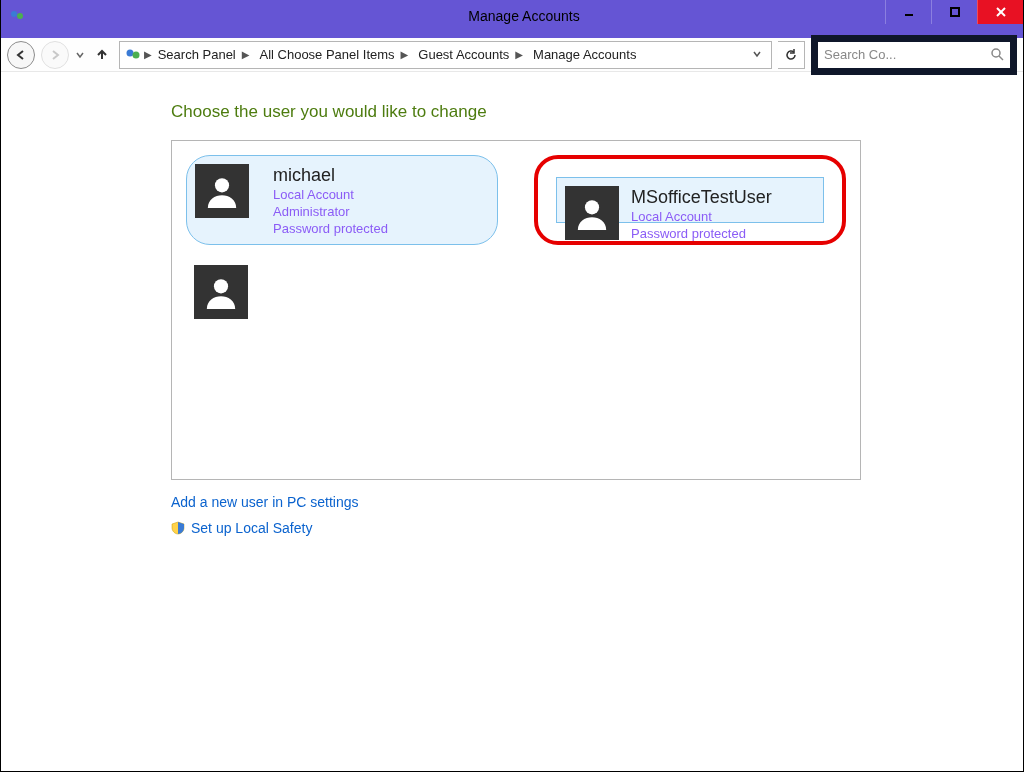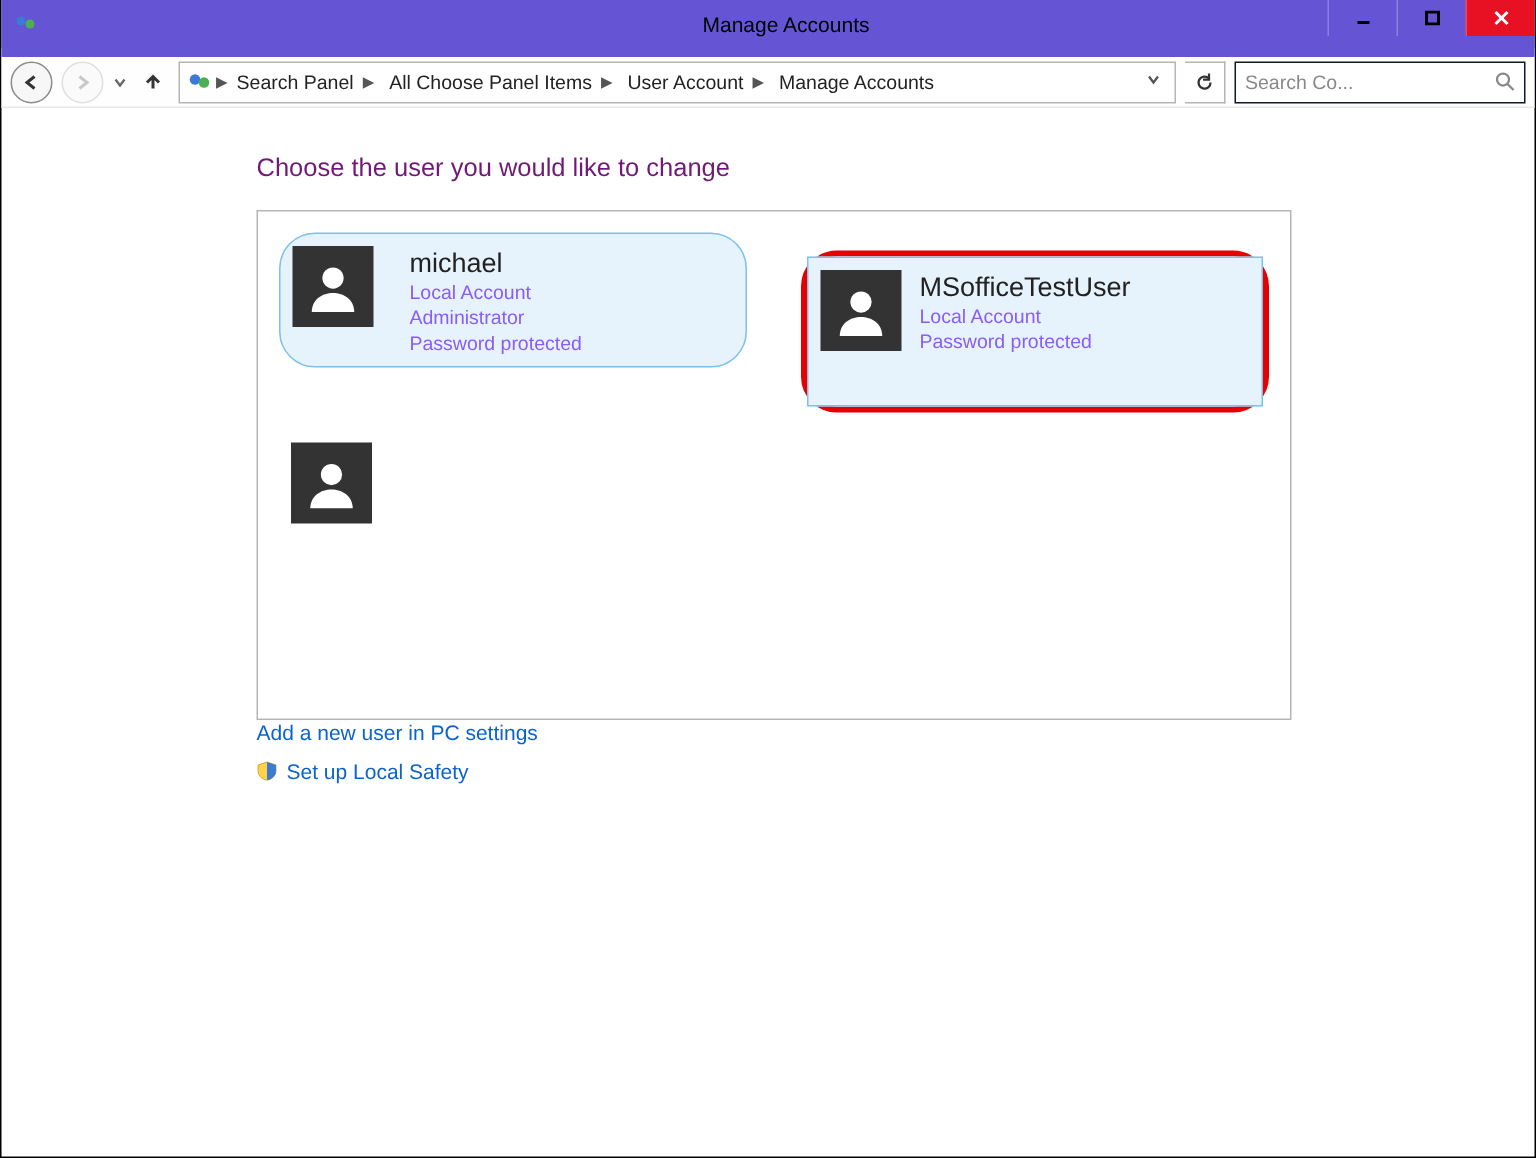--- a/index.html
+++ b/index.html
@@ -103,36 +103,36 @@
   }
   .refresh-btn {
     width: 26px; height: 26px;
     border: 1px solid #b5b5b5;
     border-left:none;
     display:flex; align-items:center; justify-content:center;
     background:#fff;
   }
   .search-box {
     width: 180px; height: 26px;
-    border: 1px solid #0f172a;
+    border: 7px solid #0f172a;
     display:flex; align-items:center;
     padding: 0 6px;
     color:#888;
     background:#fff;
     gap:6px;
   }
   .search-box span { flex:1; overflow:hidden; text-overflow:ellipsis; white-space:nowrap; font-size:13px;}
   
   .content {
     flex:1;
     padding: 30px 0 0 170px;
     box-sizing: border-box;
   }
   .page-heading {
-    color: #701a75;
+    color: #4d7c0f;
     font-size: 17px;
     font-weight: 400;
     margin-bottom: 18px;
   }
   .accounts-box {
     width: 690px; height: 340px;
     border: 1px solid #b5b5b5;
     padding: 14px;
     box-sizing: border-box;
   }
@@ -147,42 +147,42 @@
     padding: 8px;
     box-sizing:border-box;
     height: 90px;
     border-radius: 24px;
   }
   .account-card.selected {
     background: #e6f3fd;
     border: 1px solid #7cc0eb;
   }
   .account-card.highlighted-wrap {
-    padding: 0;
+    padding: 18px;
     border: 4px solid #e60000;
-    height: 108px;
-    margin-top: 12px;
+    height: 90px;
   }
   .account-card.highlighted-wrap .inner {
     background: #e6f3fd;
     border: 1px solid #7cc0eb;
     display:flex; gap:12px; padding:8px;
     width:100%; box-sizing:border-box;
   }
   .avatar {
     width: 54px; height: 54px;
     background: #333;
     display:flex; align-items:center; justify-content:center;
     flex-shrink:0;
   }
   .avatar svg { fill:#fff; }
   .acc-text { display:flex; flex-direction:column; line-height:1.3; }
   .acc-name { font-size: 18px; color:#222; }
   .acc-line { font-size: 13px; color:#8b5cf6; }
   .links {
+    margin-top: 14px;
   }
   .link {
     color: #0b63ce;
     font-size: 14px;
     margin-bottom: 10px;
     display:flex; align-items:center; gap:6px;
     cursor:pointer;
   }
   .shield {
     width:14px; height:14px;
@@ -257,21 +257,21 @@
       <span class="crumb-arrow">▶</span>
       <span class="crumb">
           <span>Search Panel</span>
           <span class="crumb-arrow">▶</span>
         </span>
       <span class="crumb">
           <span>All Choose Panel Items</span>
           <span class="crumb-arrow">▶</span>
         </span>
       <span class="crumb">
-          <span>User Account</span>
+          <span>Guest Accounts</span>
           <span class="crumb-arrow">▶</span>
         </span>
       <span class="crumb">
           <span>Manage Accounts</span>
         </span>
       <span class="bc-dropdown">
         <svg width="8" height="8">
             <path d="M1 2 L4 6 L7 2" fill="none" stroke="#555" stroke-width="1.5"></path>
           </svg>
       </span>

